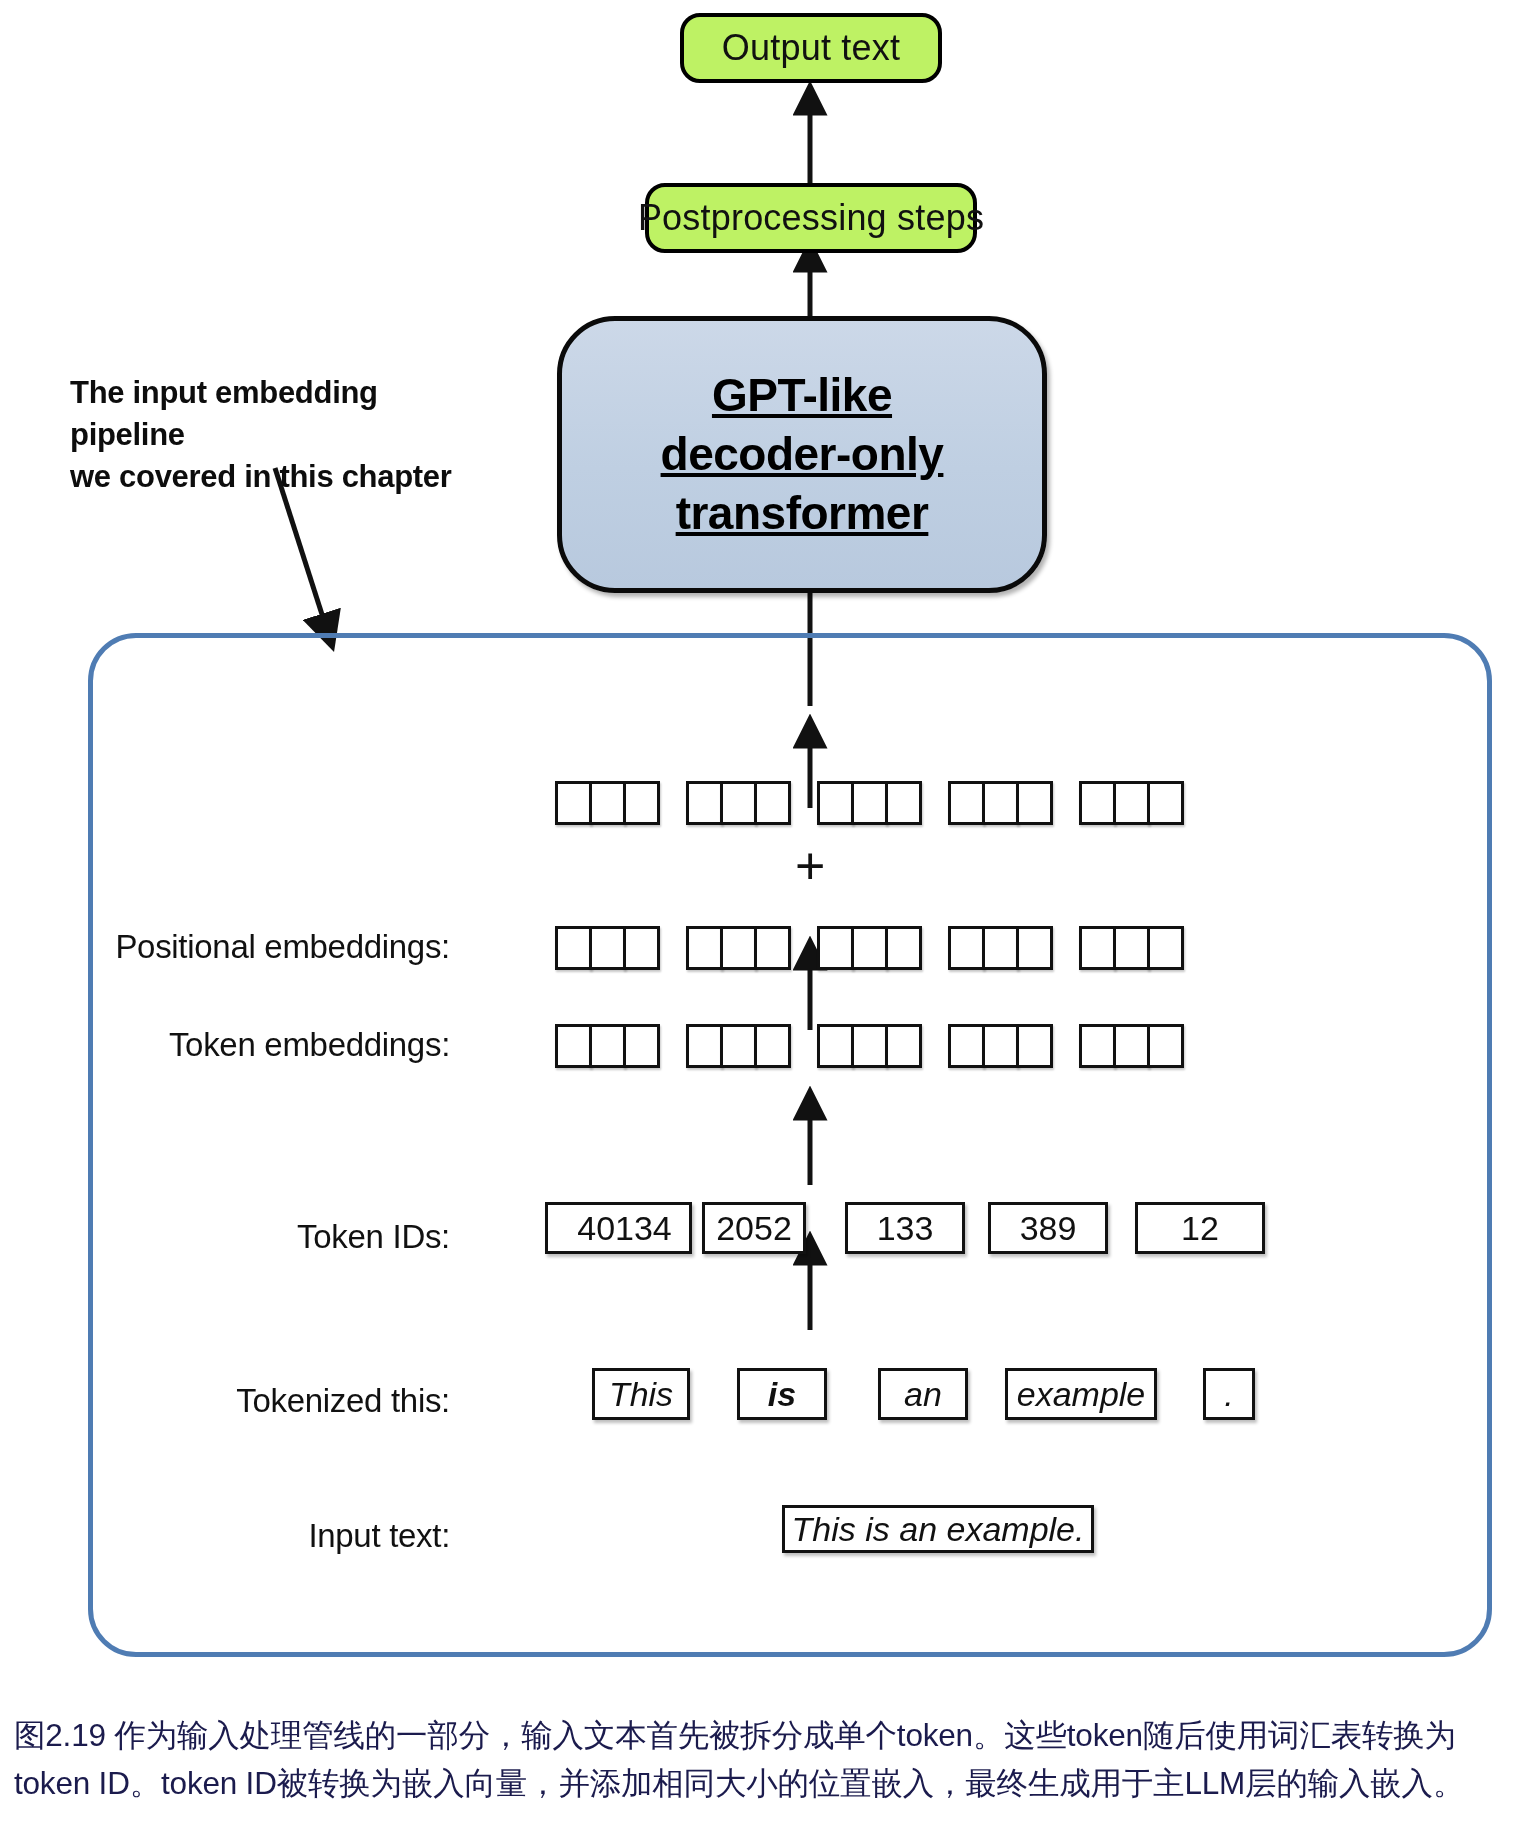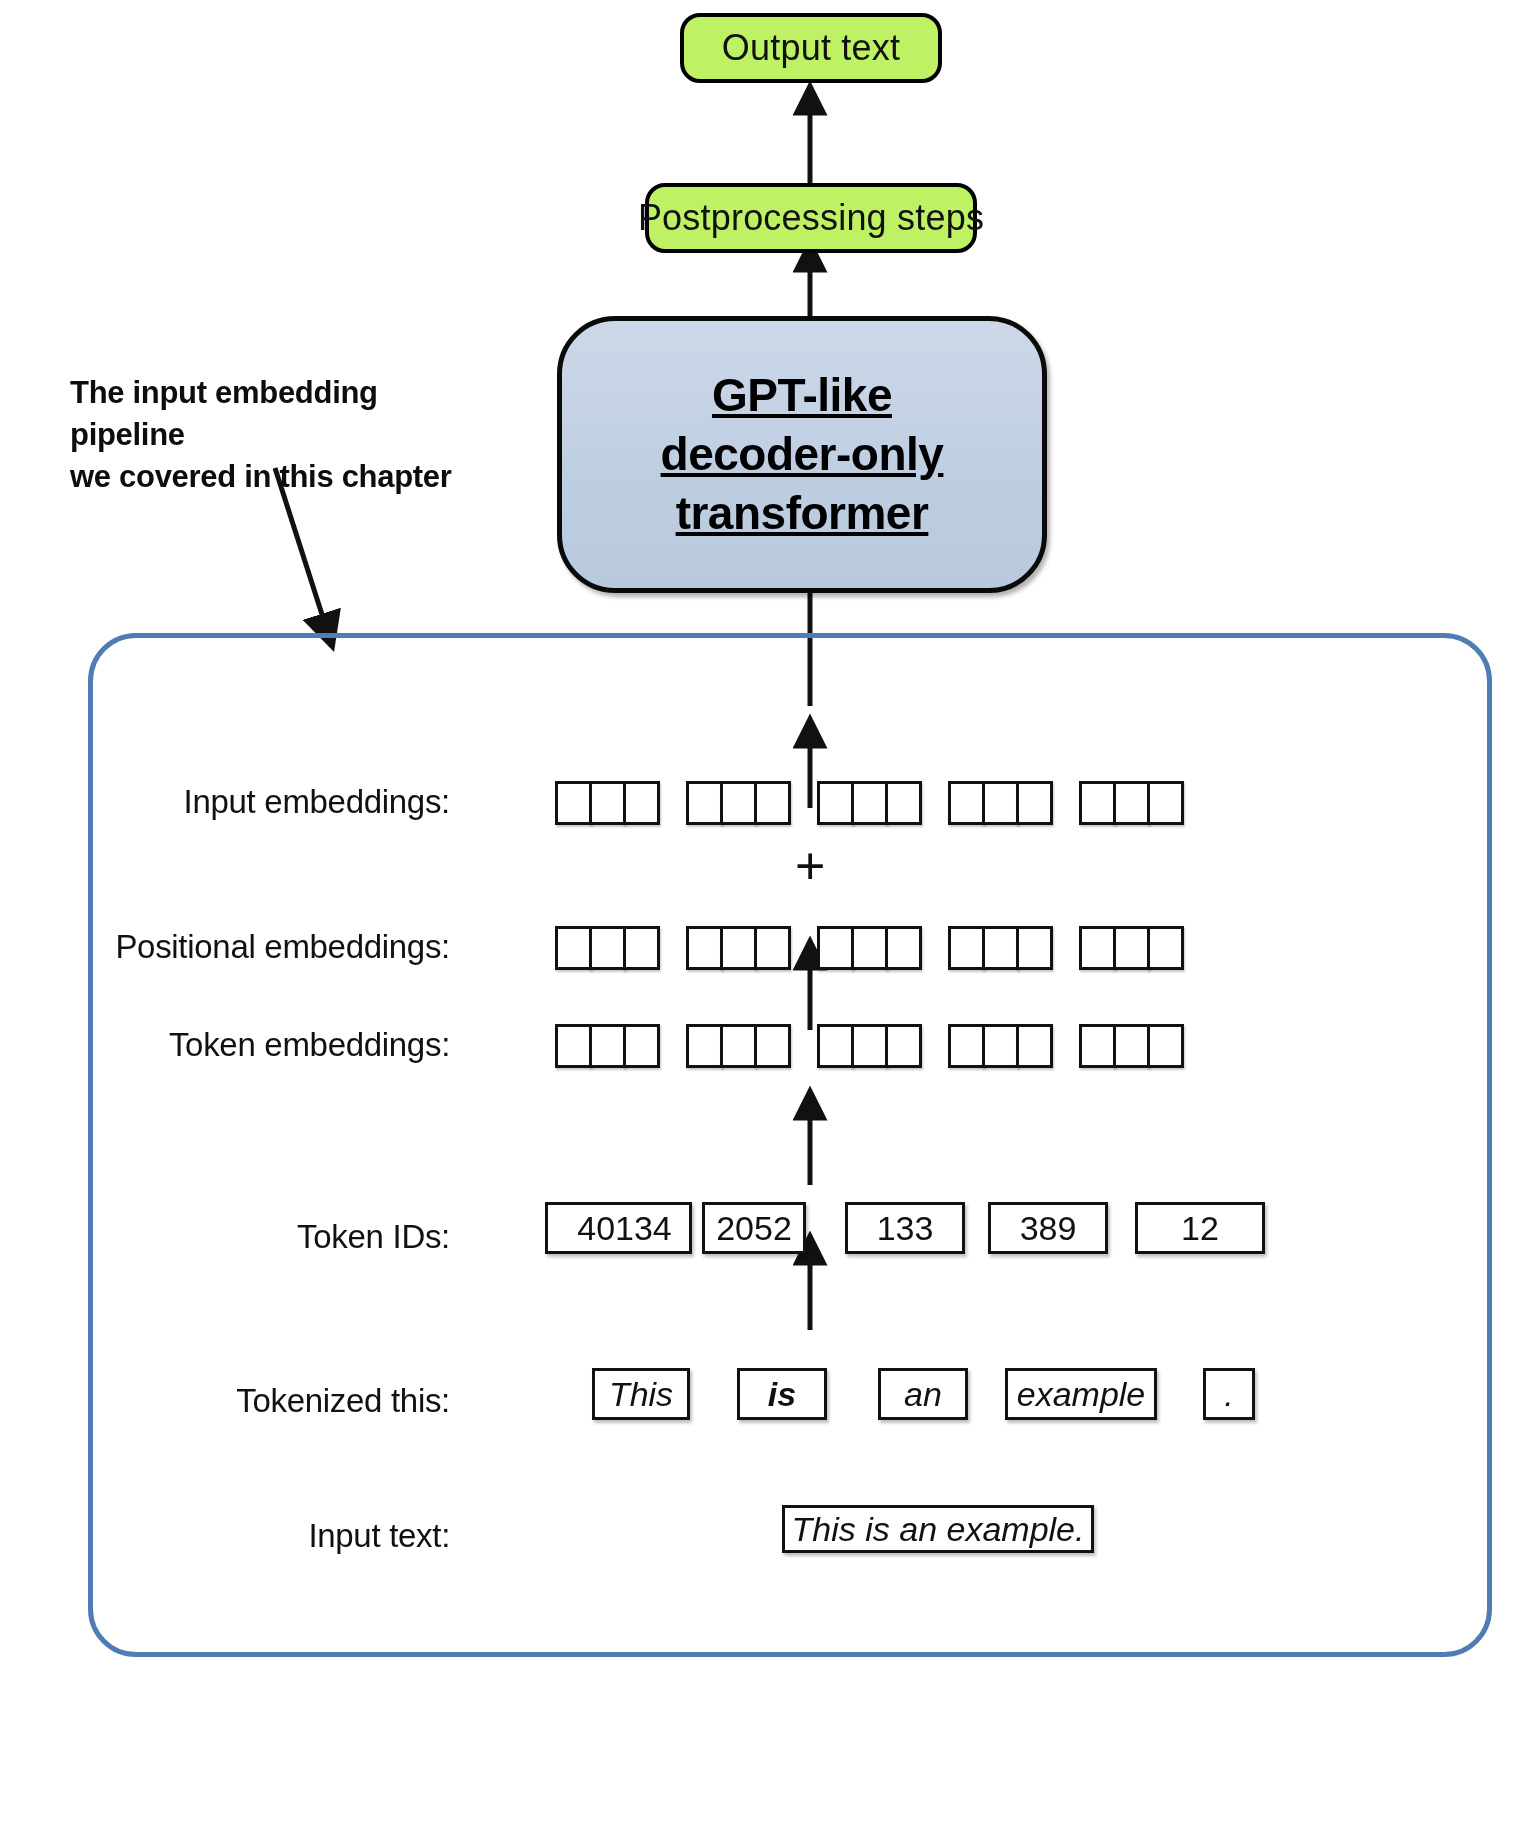--- a/index.html
+++ b/index.html
@@ -187,21 +187,20 @@
     </div>
   </div>
 
   <div class="abs annot" style="left:70px; top:372px; width:420px;">
     <div>The input embedding pipeline</div>
     <div>we covered in this chapter</div>
   </div>
 
   <div class="abs pipeline-box" style="left:88px; top:633px; width:1404px; height:1024px;"></div>
 
-  <div class="abs row-label" style="left:140px; top:783px; width:310px;">Input embeddings:</div>
   <div class="abs" style="left:555px; top:781px; display:flex; gap:29px;">
     <div class="emb-group">
       <div class="emb-cell"></div>
       <div class="emb-cell"></div>
       <div class="emb-cell"></div>
     </div>
     <div class="emb-group">
       <div class="emb-cell"></div>
       <div class="emb-cell"></div>
       <div class="emb-cell"></div>
@@ -315,14 +314,18 @@
   </div>
   <div class="abs val-box italic" style="left:1203px; top:1368px; width:52px; height:52px;">
     <span>.</span>
   </div>
 
   <div class="abs row-label" style="left:180px; top:1517px; width:270px;">Input text:</div>
   <div class="abs val-box italic" style="left:782px; top:1505px; width:312px; height:48px;">
     <span>This is an example.</span>
   </div>
 
+  <div class="abs caption" style="left:14px; top:1712px; width:1490px;">
+    <div>图2.19 作为输入处理管线的一部分，输入文本首先被拆分成单个token。这些token随后使用词汇表转换为</div>
+    <div>token ID。token ID被转换为嵌入向量，并添加相同大小的位置嵌入，最终生成用于主LLM层的输入嵌入。</div>
+  </div>
 
 </div>
 
 </body></html>

